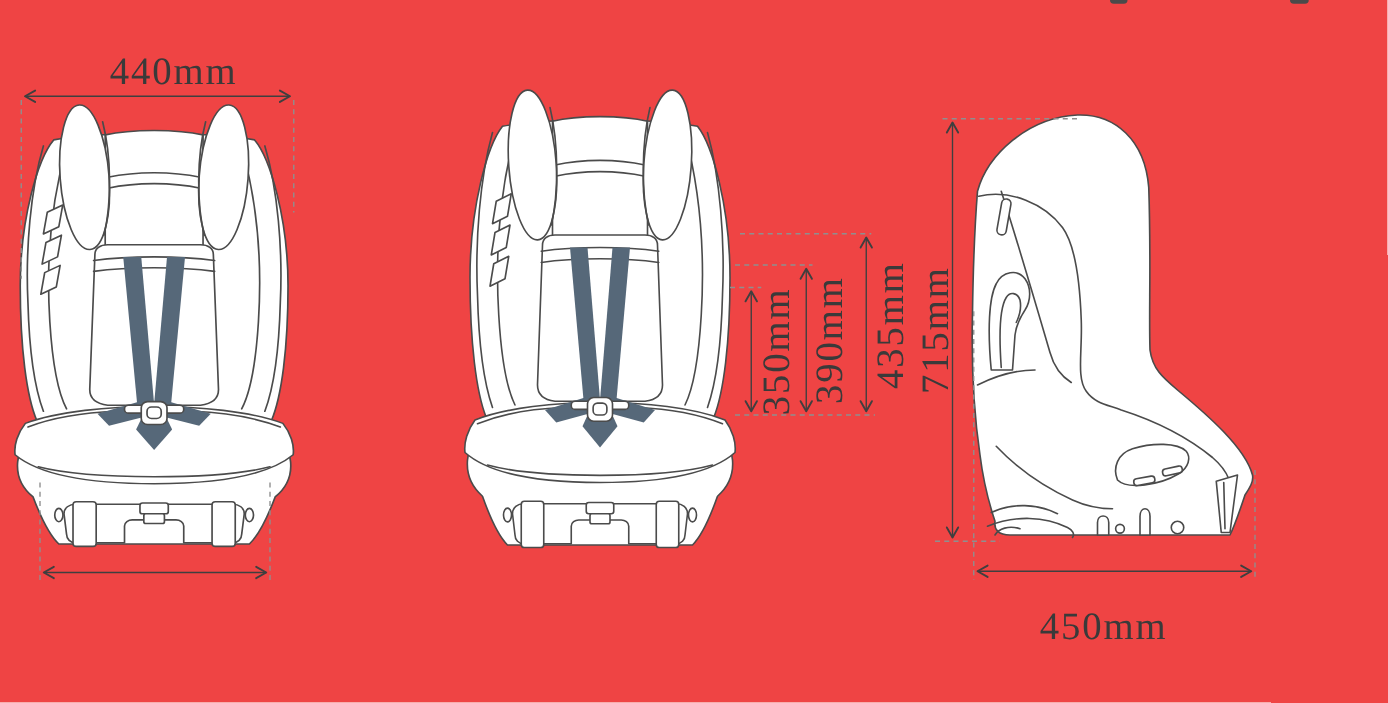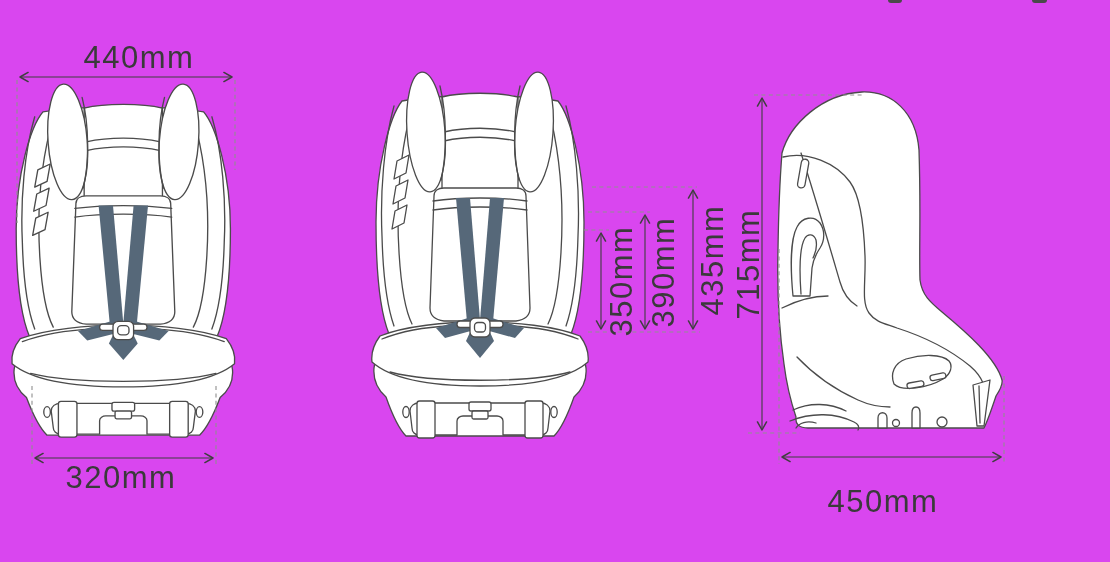--- a/index.html
+++ b/index.html
@@ -1,18 +1,18 @@
 <!DOCTYPE html>
 <html><head>
 <meta charset="utf-8">
 <style>
   html,body{margin:0;padding:0;background:#ffffff;}
   .stage{
-    position:relative;width:1110px;height:562px;background:#d946ef;
-    overflow:hidden;font-family:Liberation Sans, sans-serif;
+    position:relative;width:1110px;height:562px;background:#ef4444;
+    overflow:hidden;font-family:Liberation Serif, serif;
   }
   .stage svg{position:absolute;left:0;top:0;}
   .ln{stroke:#4b4b4b;stroke-width:1.3;stroke-linejoin:round;stroke-linecap:round;}
   .f{fill:#ffffff;}
   .nf{fill:none;}
   .hs{fill:#566879;stroke:none;}
   .dash{stroke:#8f8f8f;stroke-width:1.1;stroke-dasharray:4 3.4;fill:none;}
   .dim{stroke:#3f3f3f;stroke-width:1.1;fill:none;
        marker-start:url(#ah);marker-end:url(#ah);}
   .dimlabel{
@@ -151,21 +151,20 @@
       </g>
       <g>
         <line class="dash" x1="779" y1="249" x2="779" y2="464"></line>
         <line class="dash" x1="1004" y1="376" x2="1004" y2="464"></line>
         <line class="dim" x1="782" y1="457" x2="1001" y2="457"></line>
       </g>
     </g>
   </svg>
 
   <div class="dimlabel" style="left:139px;top:57px">440mm</div>
-  <div class="dimlabel" style="left:121px;top:477px">320mm</div>
   <div class="dimlabel vert" style="left:621px;top:281px">350mm</div>
   <div class="dimlabel vert" style="left:663px;top:272px">390mm</div>
   <div class="dimlabel vert" style="left:712px;top:260px">435mm</div>
   <div class="dimlabel vert" style="left:748px;top:264px">715mm</div>
   <div class="dimlabel" style="left:883px;top:501px">450mm</div>
 
   <div class="crop-mark" style="left:888px;width:14px"></div>
   <div class="crop-mark" style="left:1032px;width:15px"></div>
 </div>
 

